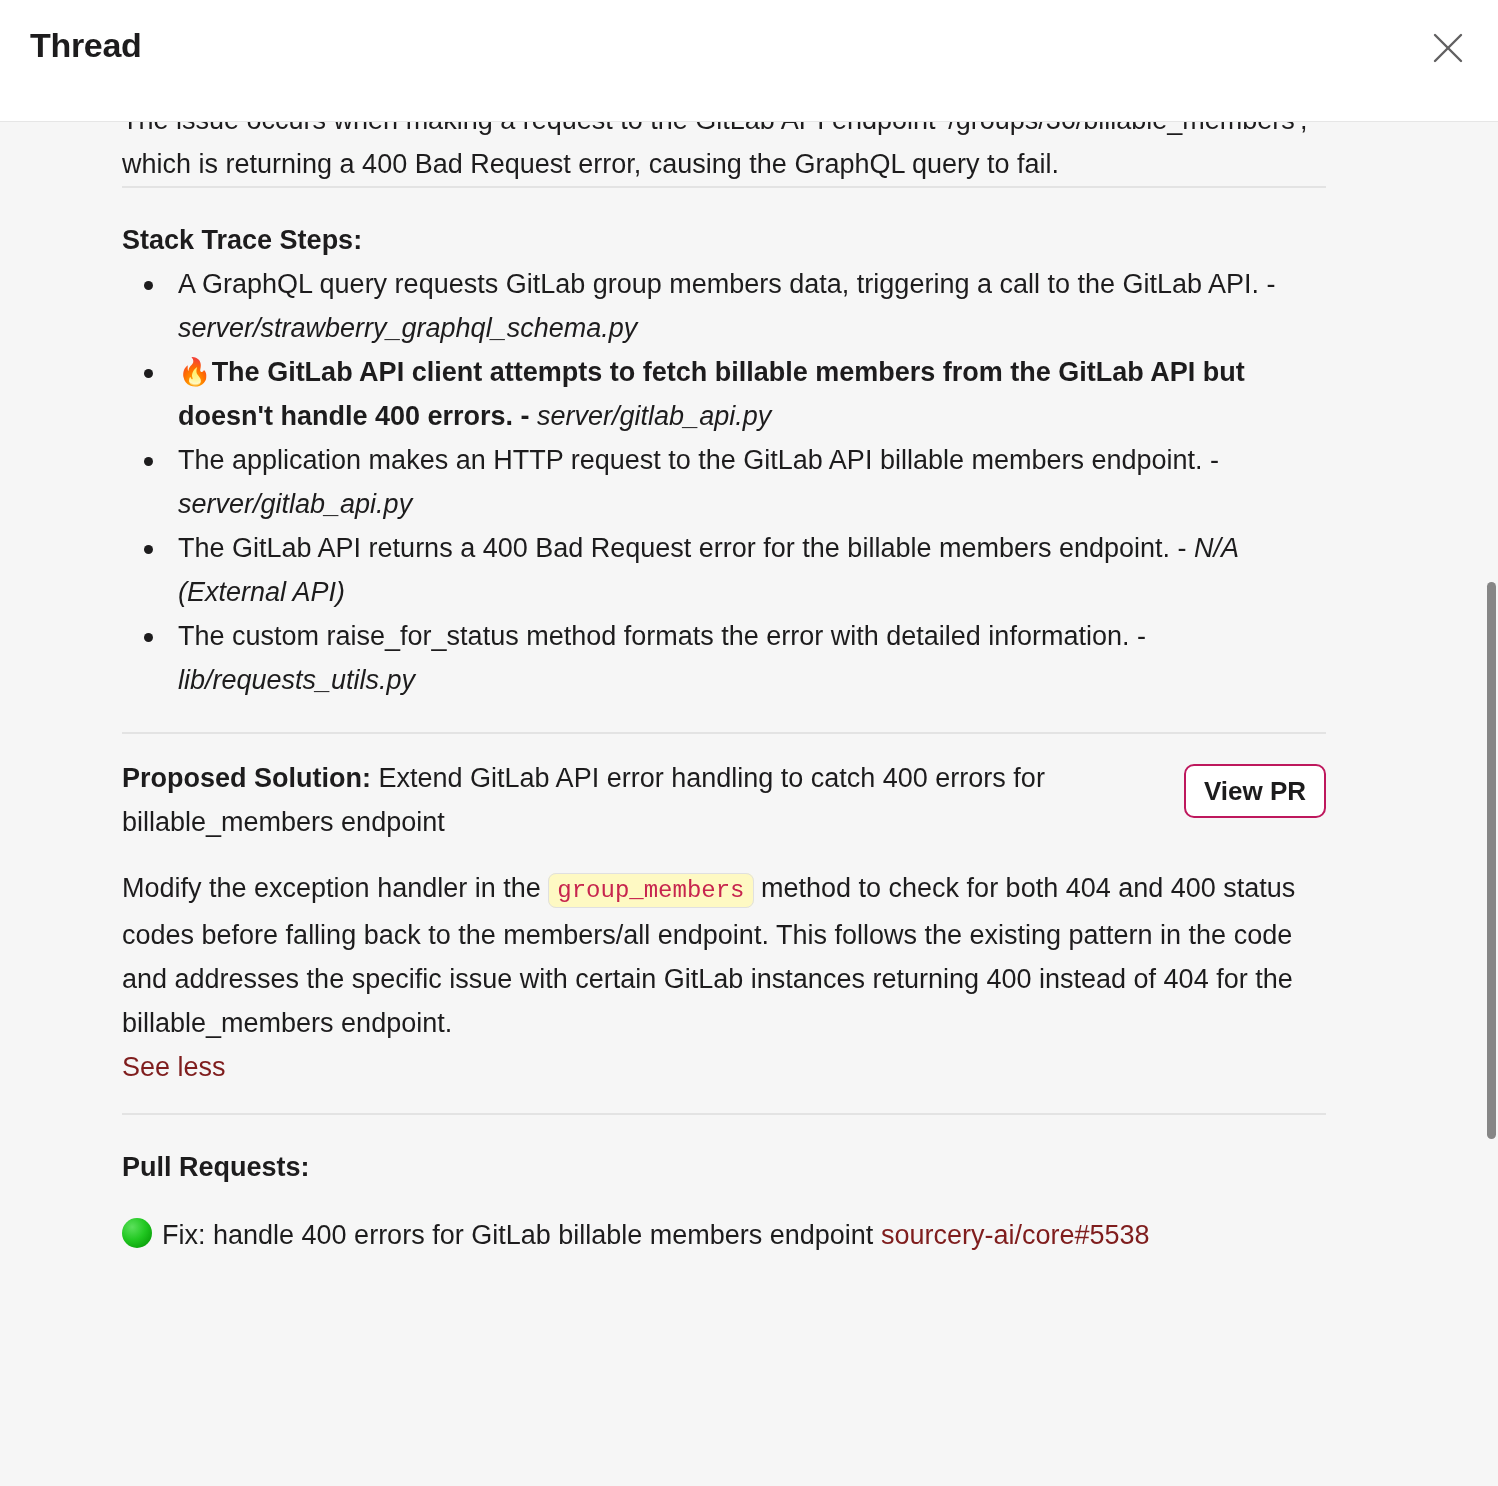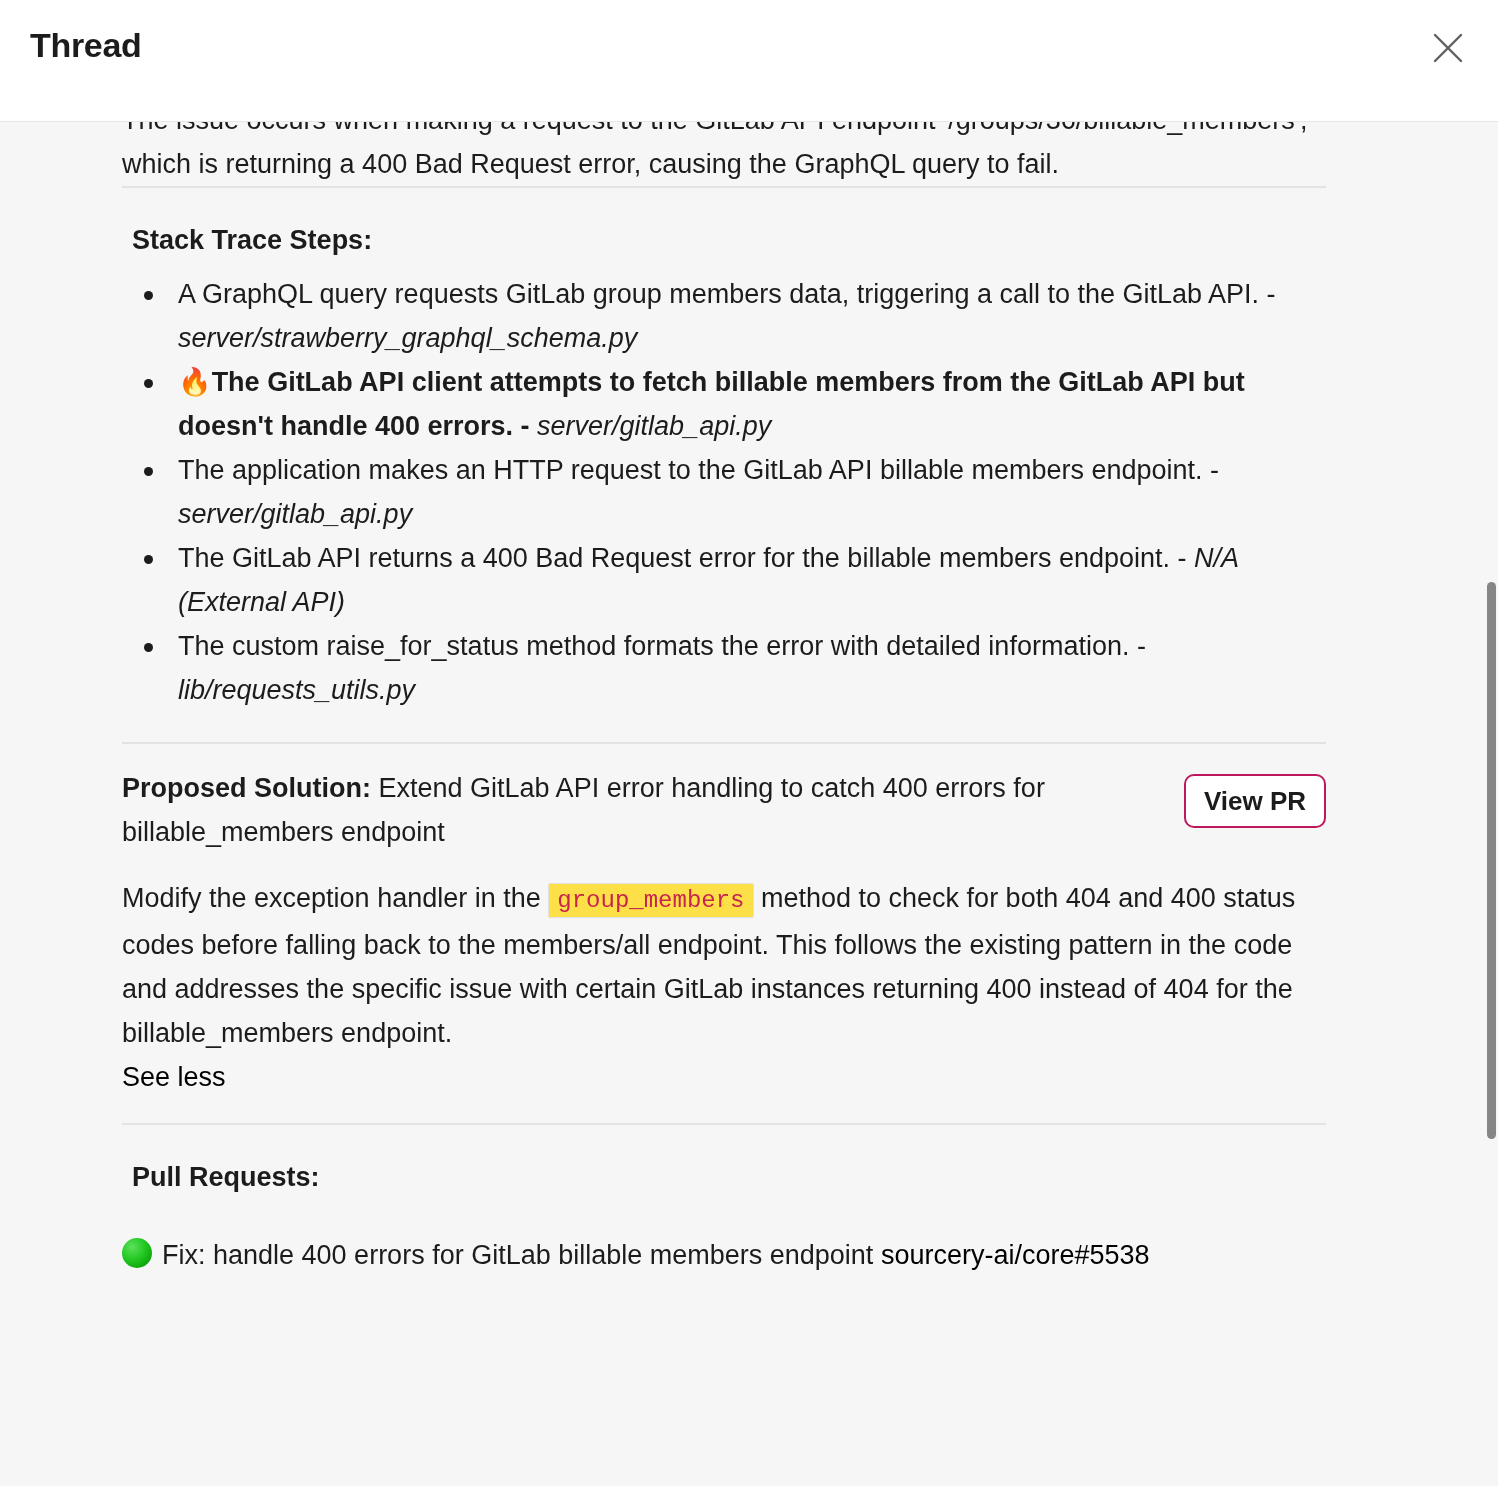--- a/index.html
+++ b/index.html
@@ -82,21 +82,21 @@
     width: 1204px;
   }
 
   .section-gap-top { margin-top: 30px; }
 
   .label-bold { font-weight: bold; }
 
   h3.heading {
     font-size: 27px;
     font-weight: bold;
-    margin: 10px;
+    margin: 0;
     line-height: 44px;
   }
 
   ul.steps {
     margin: 0;
     padding: 0 0 0 56px;
     list-style: none;
   }
   ul.steps li {
     position: relative;
@@ -136,30 +136,30 @@
     font-size: 26px;
     font-weight: bold;
     color: #1d1c1d;
     cursor: pointer;
     line-height: 30px;
   }
 
   code.inline-code {
     font-family: "Liberation Mono", monospace;
     font-size: 24px;
-    background: #fde047;
+    background: #fef9c3;
     border: 1px solid #e0e0e0;
-    border-radius: 3px;
+    border-radius: 8px;
     color: #c7254e;
     padding: 3px 8px;
     white-space: nowrap;
   }
 
   a.link {
-    color: #000000;
+    color: #7f1d1d;
     text-decoration: none;
     cursor: pointer;
   }
 
   .pr-item {
     line-height: 44px;
     display: block;
   }
   .pr-dot {
     display: inline-block;

